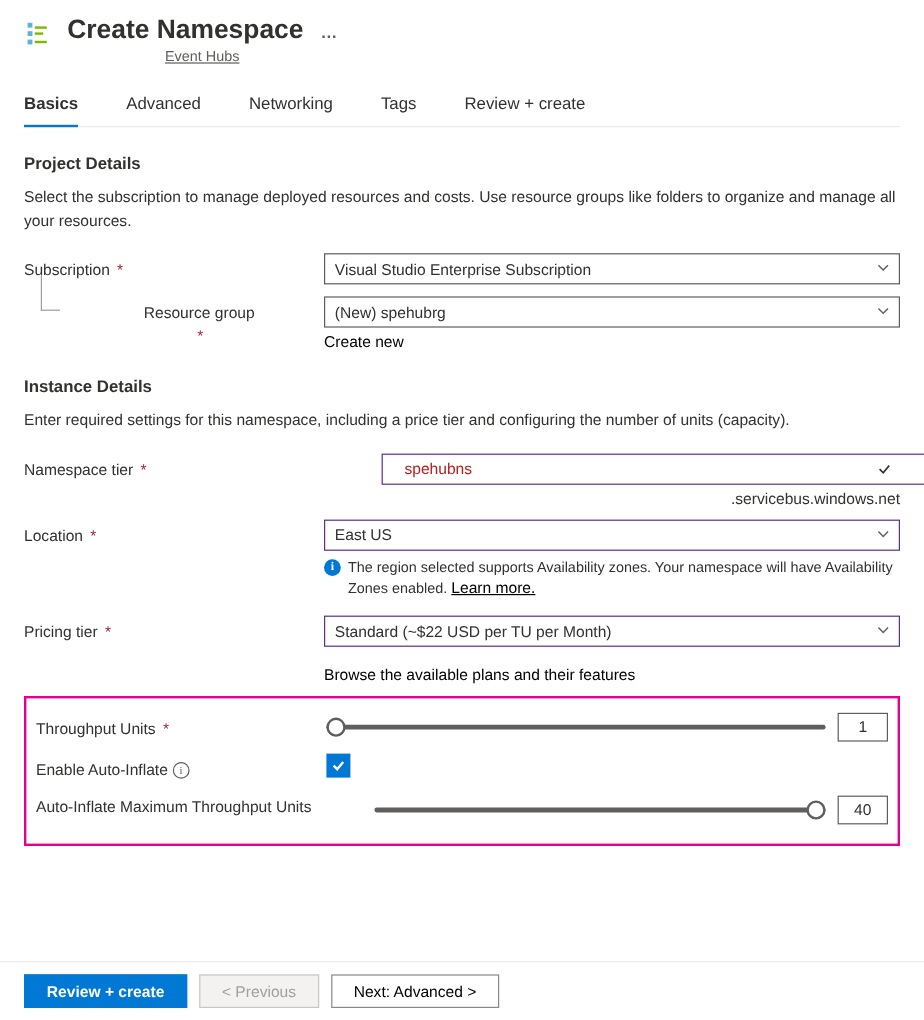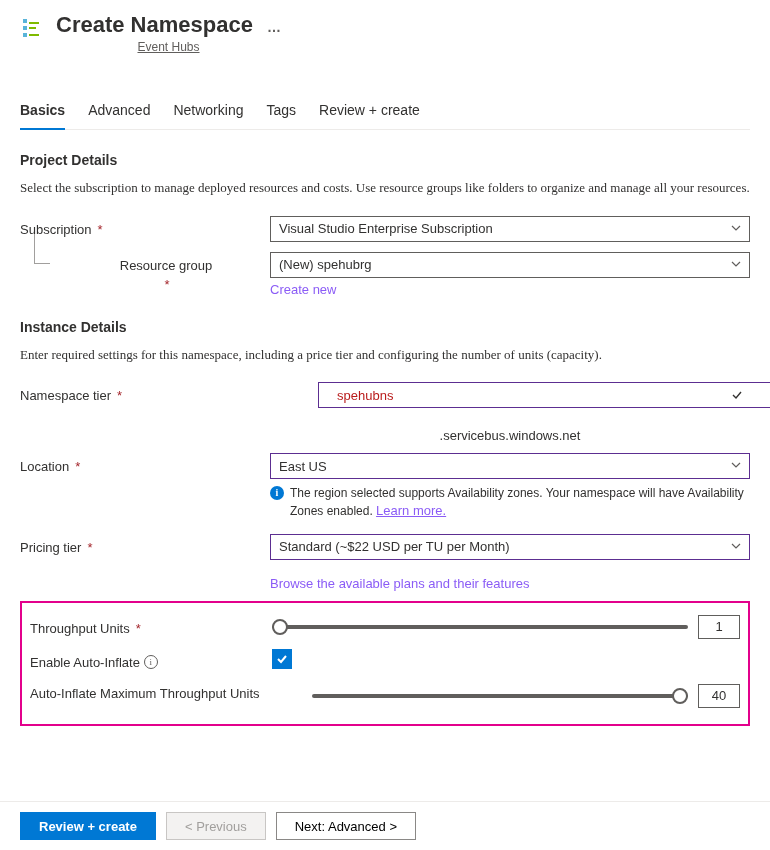--- a/index.html
+++ b/index.html
@@ -14,29 +14,29 @@
   .page { padding: 12px 20px 70px 20px; }
   .header { display: flex; align-items: flex-start; gap: 12px; text-align: center; }
   .header-icon {
     width: 24px; height: 24px; margin-top: 4px;
     display: flex; align-items: center; justify-content: center;
   }
   .header-text h1 { font-size: 22px; font-weight: 600; margin: 0; }
   .header-text .subtitle { font-size: 12px; color: #605e5c; margin-top: 2px; text-decoration: underline; }
   .ellipsis { margin-left: 8px; color: #605e5c; font-size: 14px; cursor: pointer; }
 
-  .tabs { display: flex; gap: 23px; margin-top: 48px; border-bottom: 1px solid #edebe9; }
+  .tabs { display: flex; gap: 40px; margin-top: 24px; border-bottom: 1px solid #edebe9; }
   .tab {
     padding: 0 0 10px 0; font-size: 14px; color: #323130; cursor: pointer;
     border-bottom: 2px solid transparent; margin-bottom: -1px;
   }
   .tab.active { border-bottom-color: #0078d4; font-weight: 600; }
 
   .section-title { font-weight: 600; font-size: 14px; margin-top: 22px; margin-bottom: 10px; }
-  .section-desc { font-size: 13px; color: #323130; line-height: 1.5; margin-bottom: 18px; font-family: Liberation Serif, serif; }
+  .section-desc { font-size: 13px; color: #323130; line-height: 1.5; margin-bottom: 18px; }
 
   .field-row { display: flex; align-items: flex-start; margin-bottom: 10px; }
   .field-label {
     width: 250px; flex: 0 0 250px; padding-top: 6px; font-size: 13px; color: #323130;
     display: flex; align-items: center; gap: 4px;
   }
   .field-label.indented { padding-left: 42px; position: relative; flex-direction: column; }
   .indent-bracket {
     position: absolute; left: 14px; top: -18px; width: 16px; height: 30px;
     border-left: 1px solid #a19f9d; border-bottom: 1px solid #a19f9d;
@@ -56,23 +56,23 @@
 
   .input-with-check { position: relative; }
   .input {
     width: 100%; border: 1px solid #5c2e91; height: 26px; padding: 0 26px 0 18px;
     font-size: 13px; color: #b91c1c; background: #fff; margin-left: 48px;
   }
   .check-right {
     position: absolute; right: 6px; top: 6px; width: 14px; height: 14px;
   }
 
-  .link { color: #8b5cf6; font-size: 13px; cursor: pointer; }
+  .link { color: #000000; font-size: 13px; cursor: pointer; }
   .link.u { text-decoration: underline; }
-  .helper-right { text-align: center; font-size: 13px; color: #323130; margin-top: 20px; }
+  .helper-right { text-align: right; font-size: 13px; color: #323130; margin-top: 4px; }
 
   .info-row { display: flex; gap: 6px; margin-top: 6px; font-size: 12px; color: #323130; line-height: 1.4; }
   .info-icon {
     width: 14px; height: 14px; border-radius: 50%; background: #0078d4;
     display: flex; align-items: center; justify-content: center; flex: 0 0 14px; margin-top: 1px;
   }
   .info-icon span { color: #fff; font-size: 10px; font-weight: bold; font-family: Georgia, serif; }
 
   .highlight-box { border: 2px solid #e3008c; padding: 12px 8px 16px 8px; margin-top: 0; }
 

